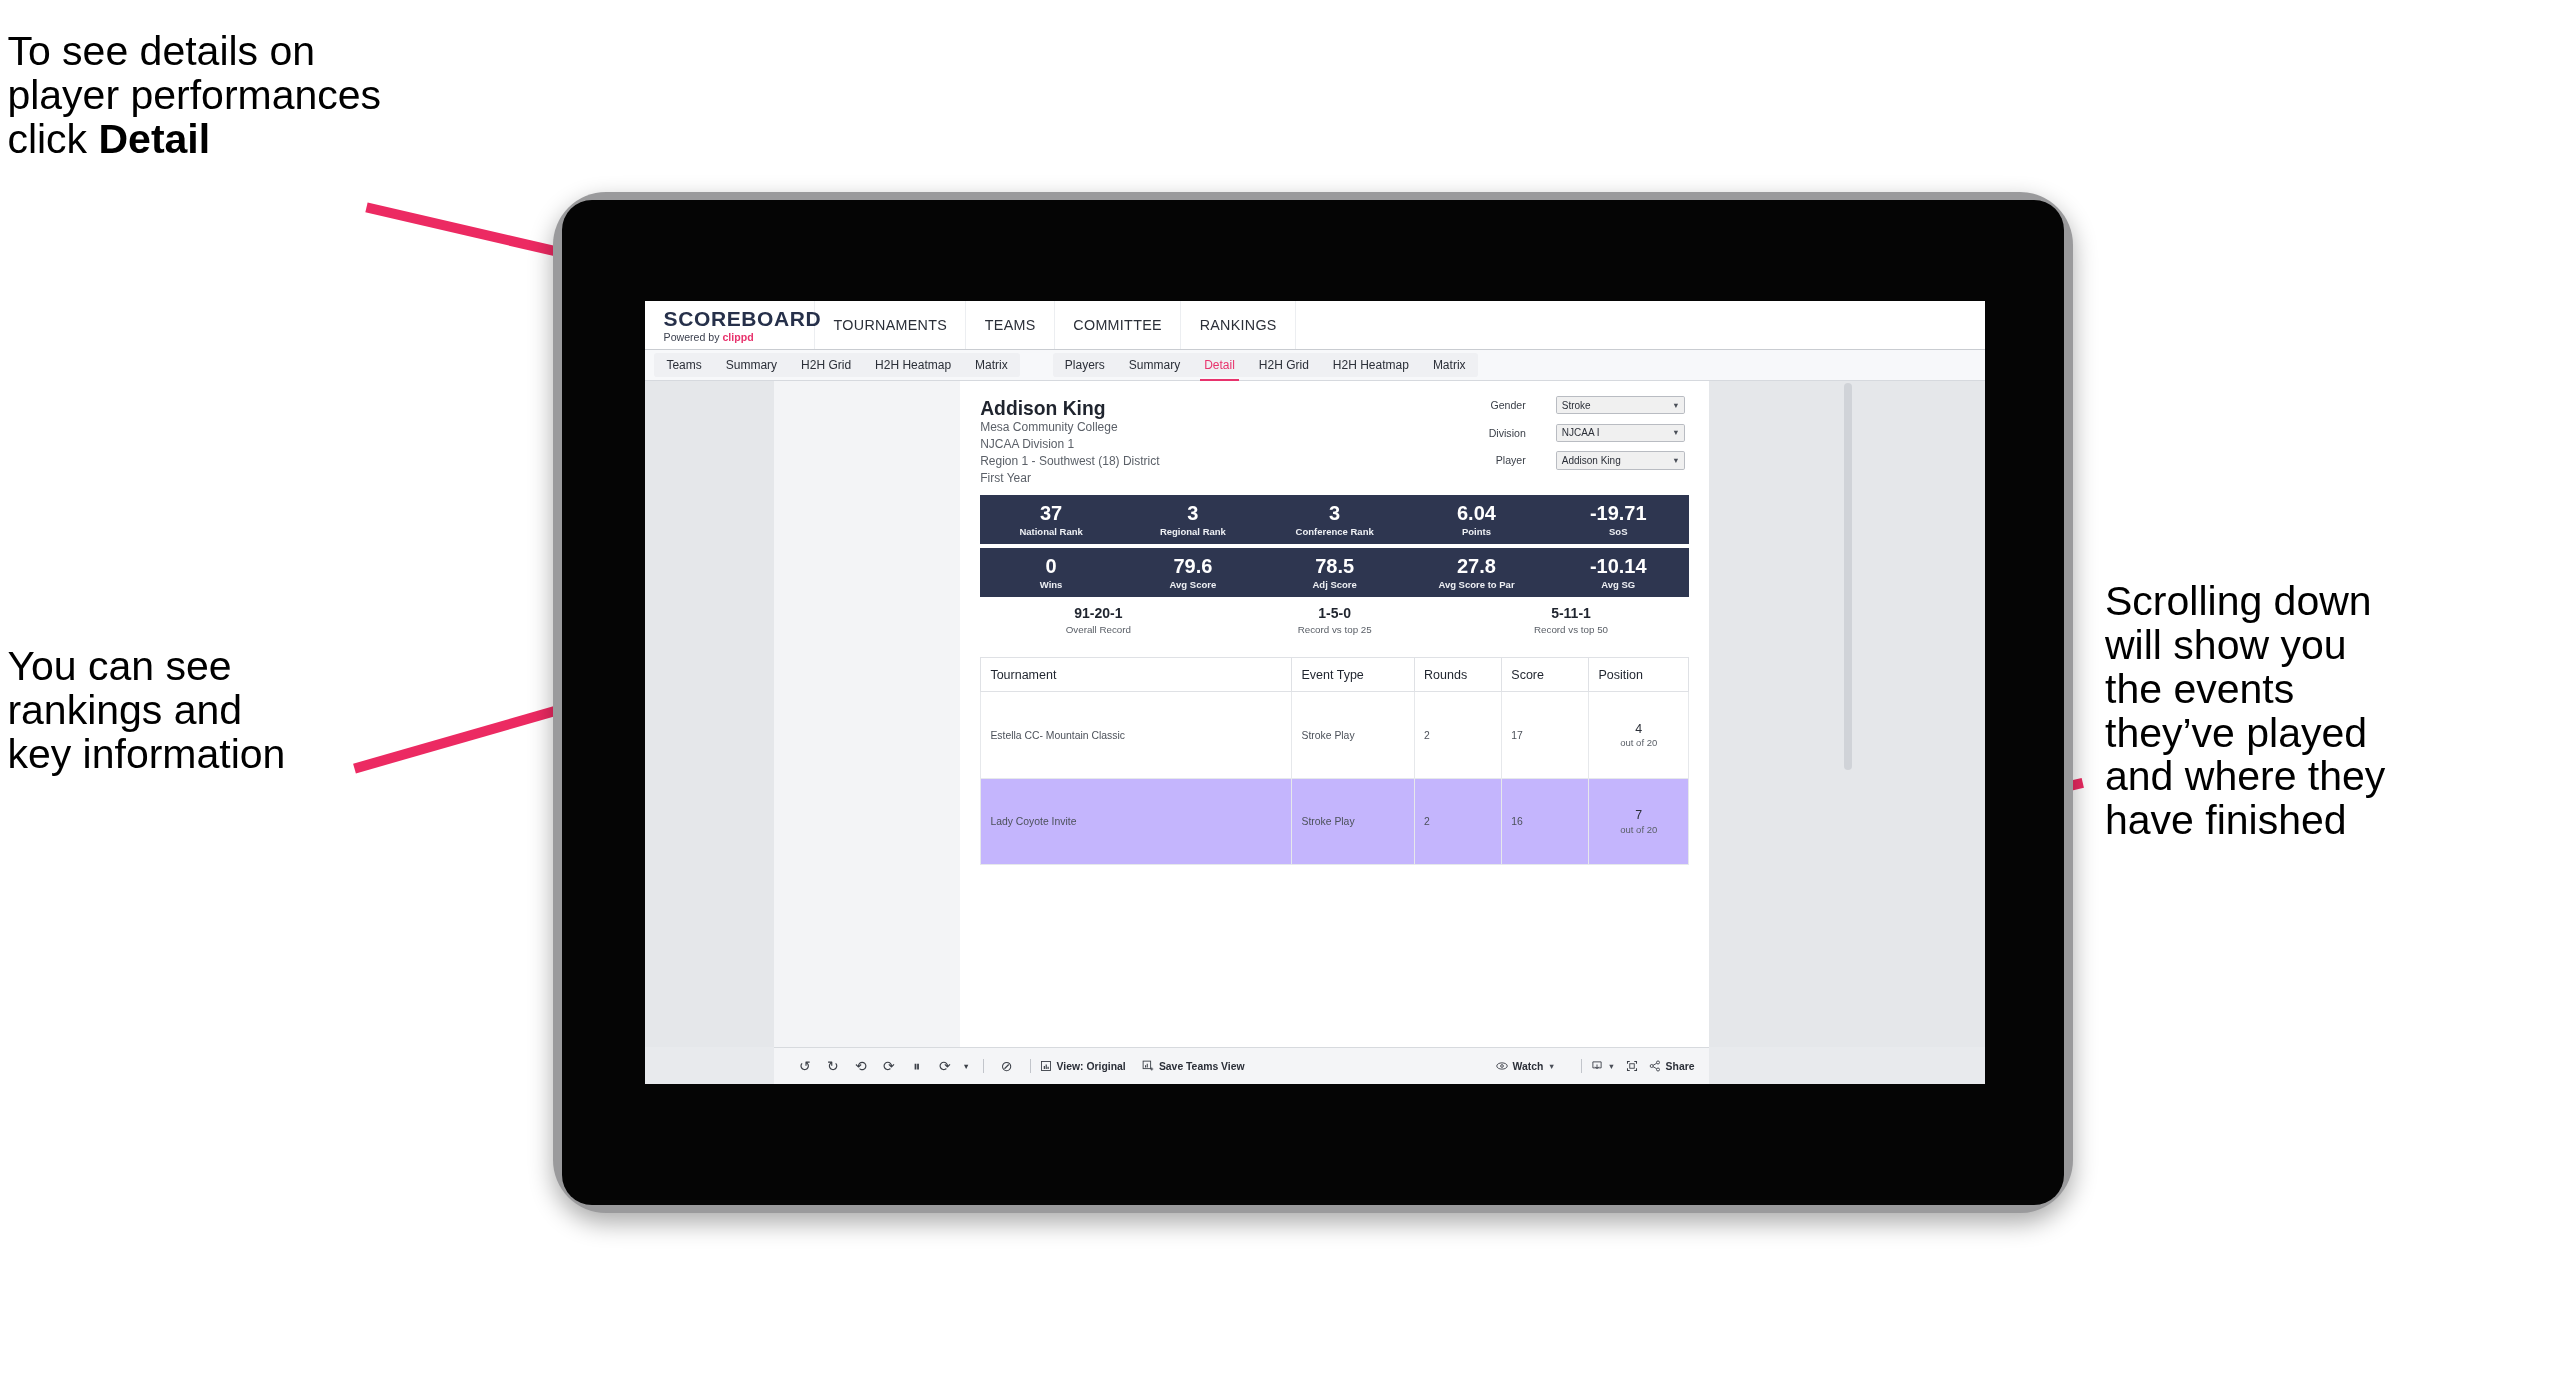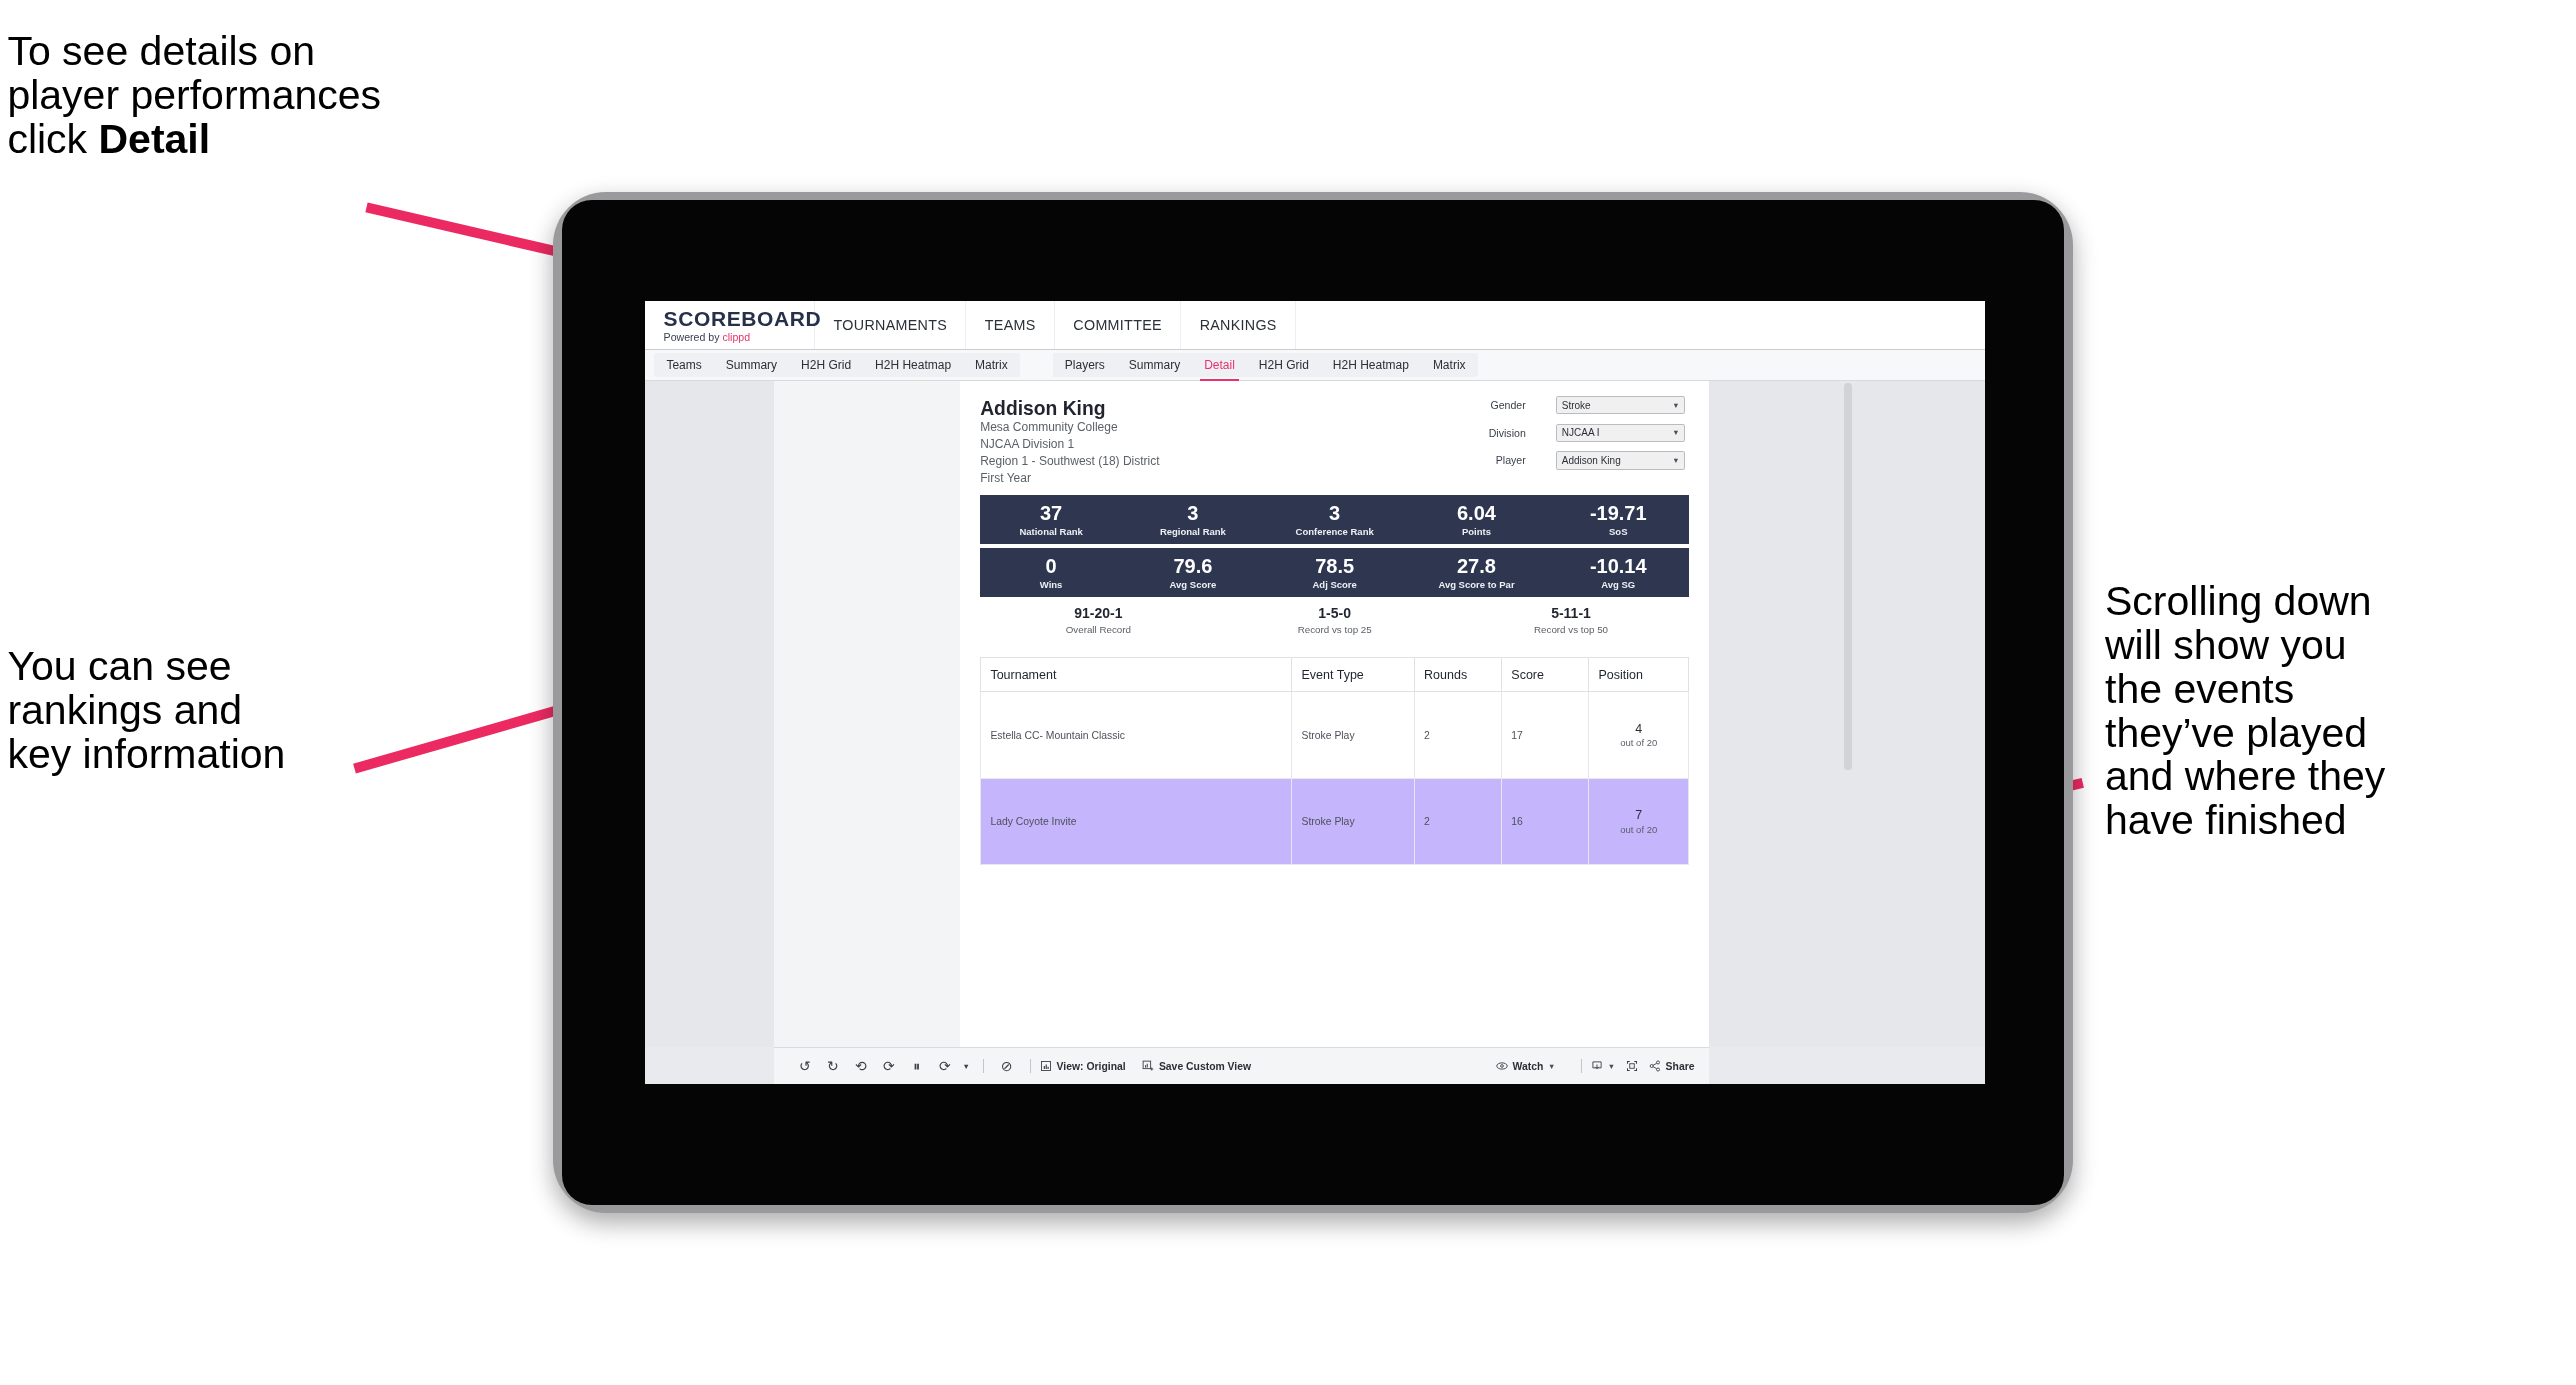--- a/index.html
+++ b/index.html
@@ -45,21 +45,21 @@
   
   #app-header{
     height:48px;background:#fff;display:flex;align-items:stretch;
     border-bottom:0.9px solid #c9ccd1;
   }
   #brand{width:170px;display:flex;flex-direction:column;justify-content:center;
     padding-left:18.4px;box-sizing:border-box;border-right:0.9px solid #eceef1;}
   #brand-title{font-size:21px;font-weight:700;color:#26304a;letter-spacing:0.6px;
     font-family:"Liberation Sans", sans-serif;line-height:1;}
   #brand-sub{font-size:10.6px;color:#3a3f4d;margin-top:2.8px;line-height:1;}
-  #brand-sub .clippd{color:#e8336d;font-weight:400;}
+  #brand-sub .clippd{color:#e8336d;font-weight:700;}
   .topnav{display:flex;align-items:center;}
   .topnav-item{
     padding:0 18.4px;height:100%;display:flex;align-items:center;
     font-size:14.3px;color:#2b2f38;letter-spacing:0.3px;cursor:pointer;
     border-right:0.9px solid #eceef1;
   }
 
   
   #tabbar{
     height:31px;background:#f7f8fa;display:flex;align-items:center;
@@ -403,21 +403,21 @@
             </svg>
           <span class="lbl">View: Original</span>
         </div>
         <div class="tb-item">
           <svg class="mini" viewBox="0 0 16 16">
               <rect x="1.5" y="1.5" width="10" height="10" fill="none" stroke="#3c4048" stroke-width="1.2"></rect>
               <rect x="4" y="7" width="1.4" height="3" fill="#3c4048"></rect>
               <rect x="6.3" y="5" width="1.4" height="5" fill="#3c4048"></rect>
               <path d="M11 12h4M13 10v4" stroke="#3c4048" stroke-width="1.2"></path>
             </svg>
-          <span class="lbl">Save Custom View</span>
+          <span class="lbl">Save Teams View</span>
         </div>
         <div class="tb-spacer"></div>
         <div class="tb-item">
           <svg class="mini" viewBox="0 0 16 16">
               <ellipse cx="8" cy="8" rx="7" ry="4.2" fill="none" stroke="#3c4048" stroke-width="1.2"></ellipse>
               <circle cx="8" cy="8" r="1.8" fill="none" stroke="#3c4048" stroke-width="1.2"></circle>
             </svg>
           <span class="lbl">Watch</span>
           <span class="caret">▼</span>
         </div>

